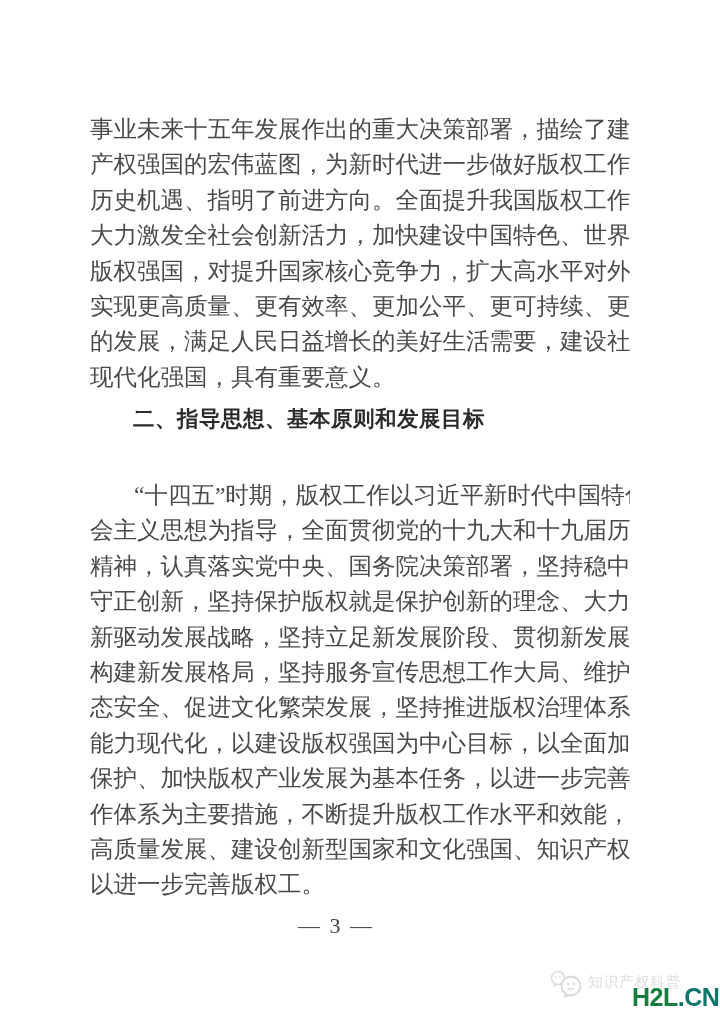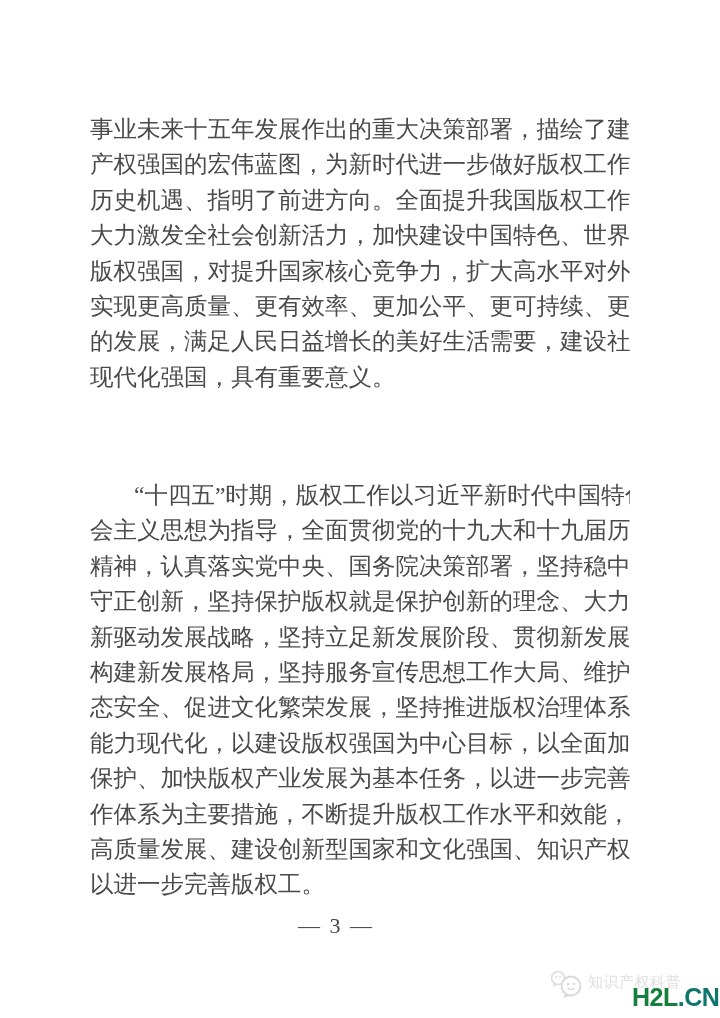--- a/index.html
+++ b/index.html
@@ -103,20 +103,21 @@
     <div class="line">事业未来十五年发展作出的重大决策部署，描绘了建设知识</div>
     <div class="line">产权强国的宏伟蓝图，为新时代进一步做好版权工作提供了</div>
     <div class="line">历史机遇、指明了前进方向。全面提升我国版权工作水平，</div>
     <div class="line">大力激发全社会创新活力，加快建设中国特色、世界水平的</div>
     <div class="line">版权强国，对提升国家核心竞争力，扩大高水平对外开放，</div>
     <div class="line">实现更高质量、更有效率、更加公平、更可持续、更为安全</div>
     <div class="line">的发展，满足人民日益增长的美好生活需要，建设社会主义</div>
     <div class="line last">现代化强国，具有重要意义。</div>
   </div>
 
+  <div class="section-heading">二、指导思想、基本原则和发展目标</div>
 
 
   <div class="textcol para2">
     <div class="line indent">“十四五”时期，版权工作以习近平新时代中国特色社</div>
     <div class="line">会主义思想为指导，全面贯彻党的十九大和十九届历次全会</div>
     <div class="line">精神，认真落实党中央、国务院决策部署，坚持稳中求进、</div>
     <div class="line">守正创新，坚持保护版权就是保护创新的理念、大力实施创</div>
     <div class="line">新驱动发展战略，坚持立足新发展阶段、贯彻新发展理念、</div>
     <div class="line">构建新发展格局，坚持服务宣传思想工作大局、维护意识形</div>
     <div class="line">态安全、促进文化繁荣发展，坚持推进版权治理体系和治理</div>

